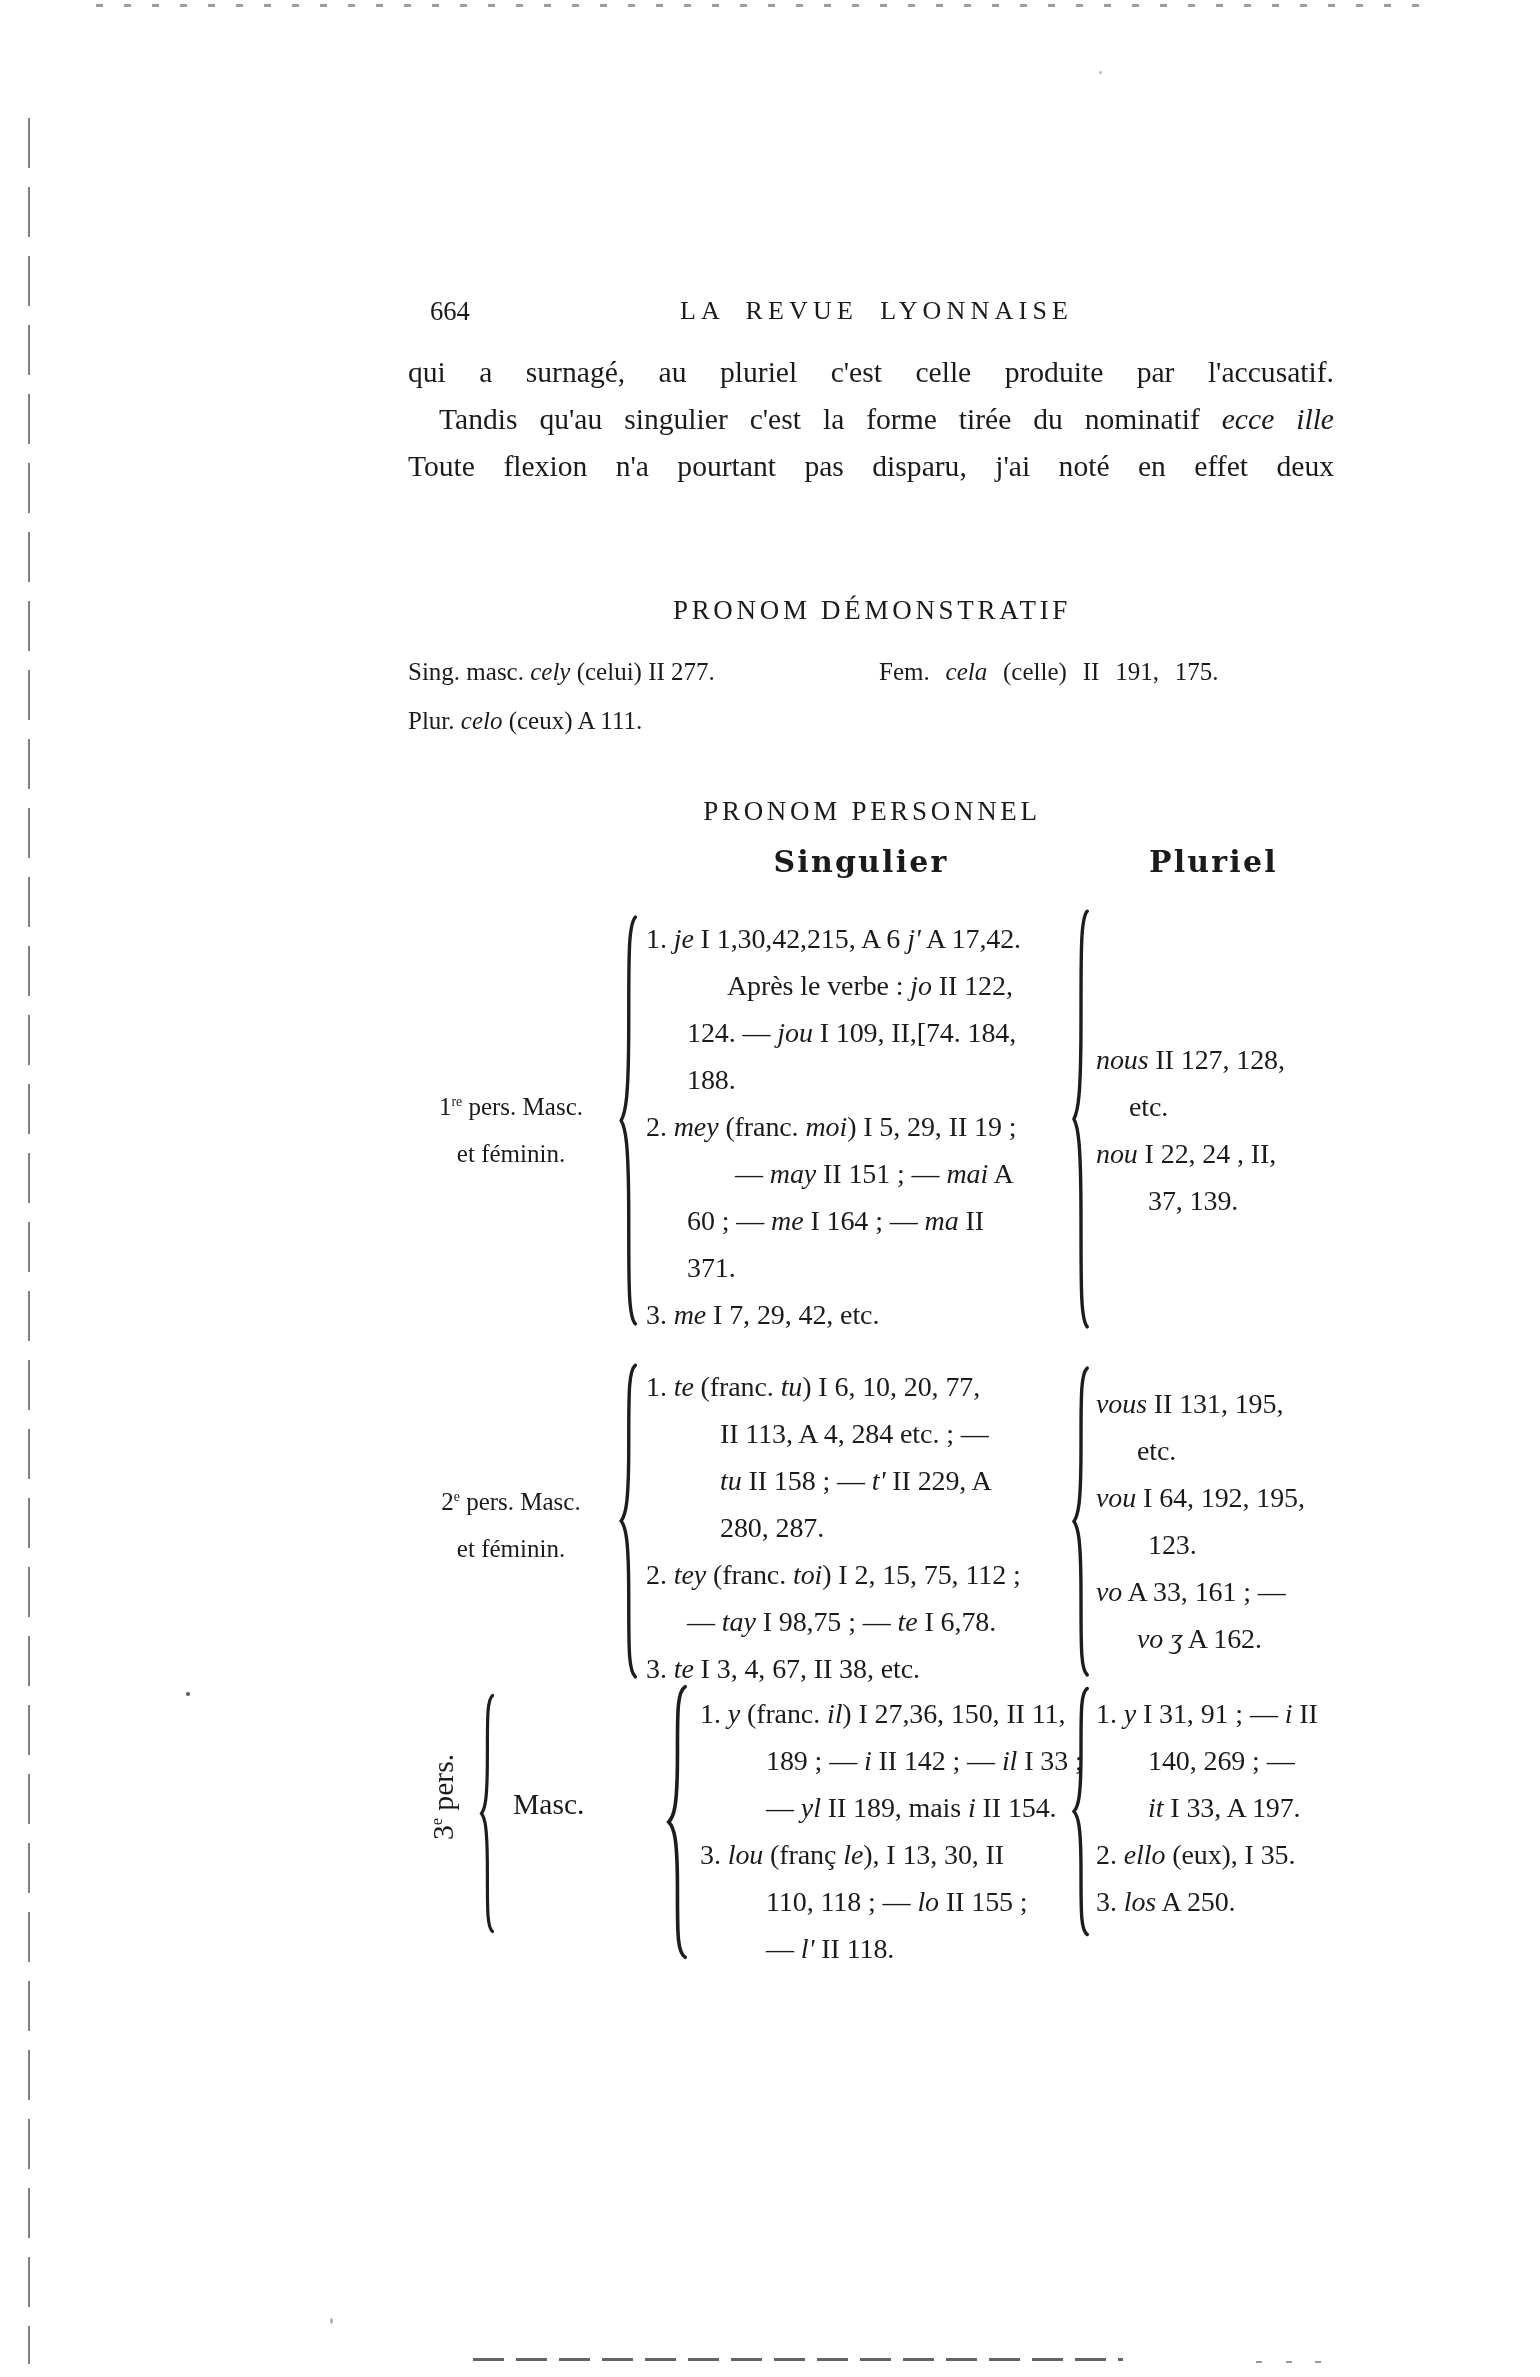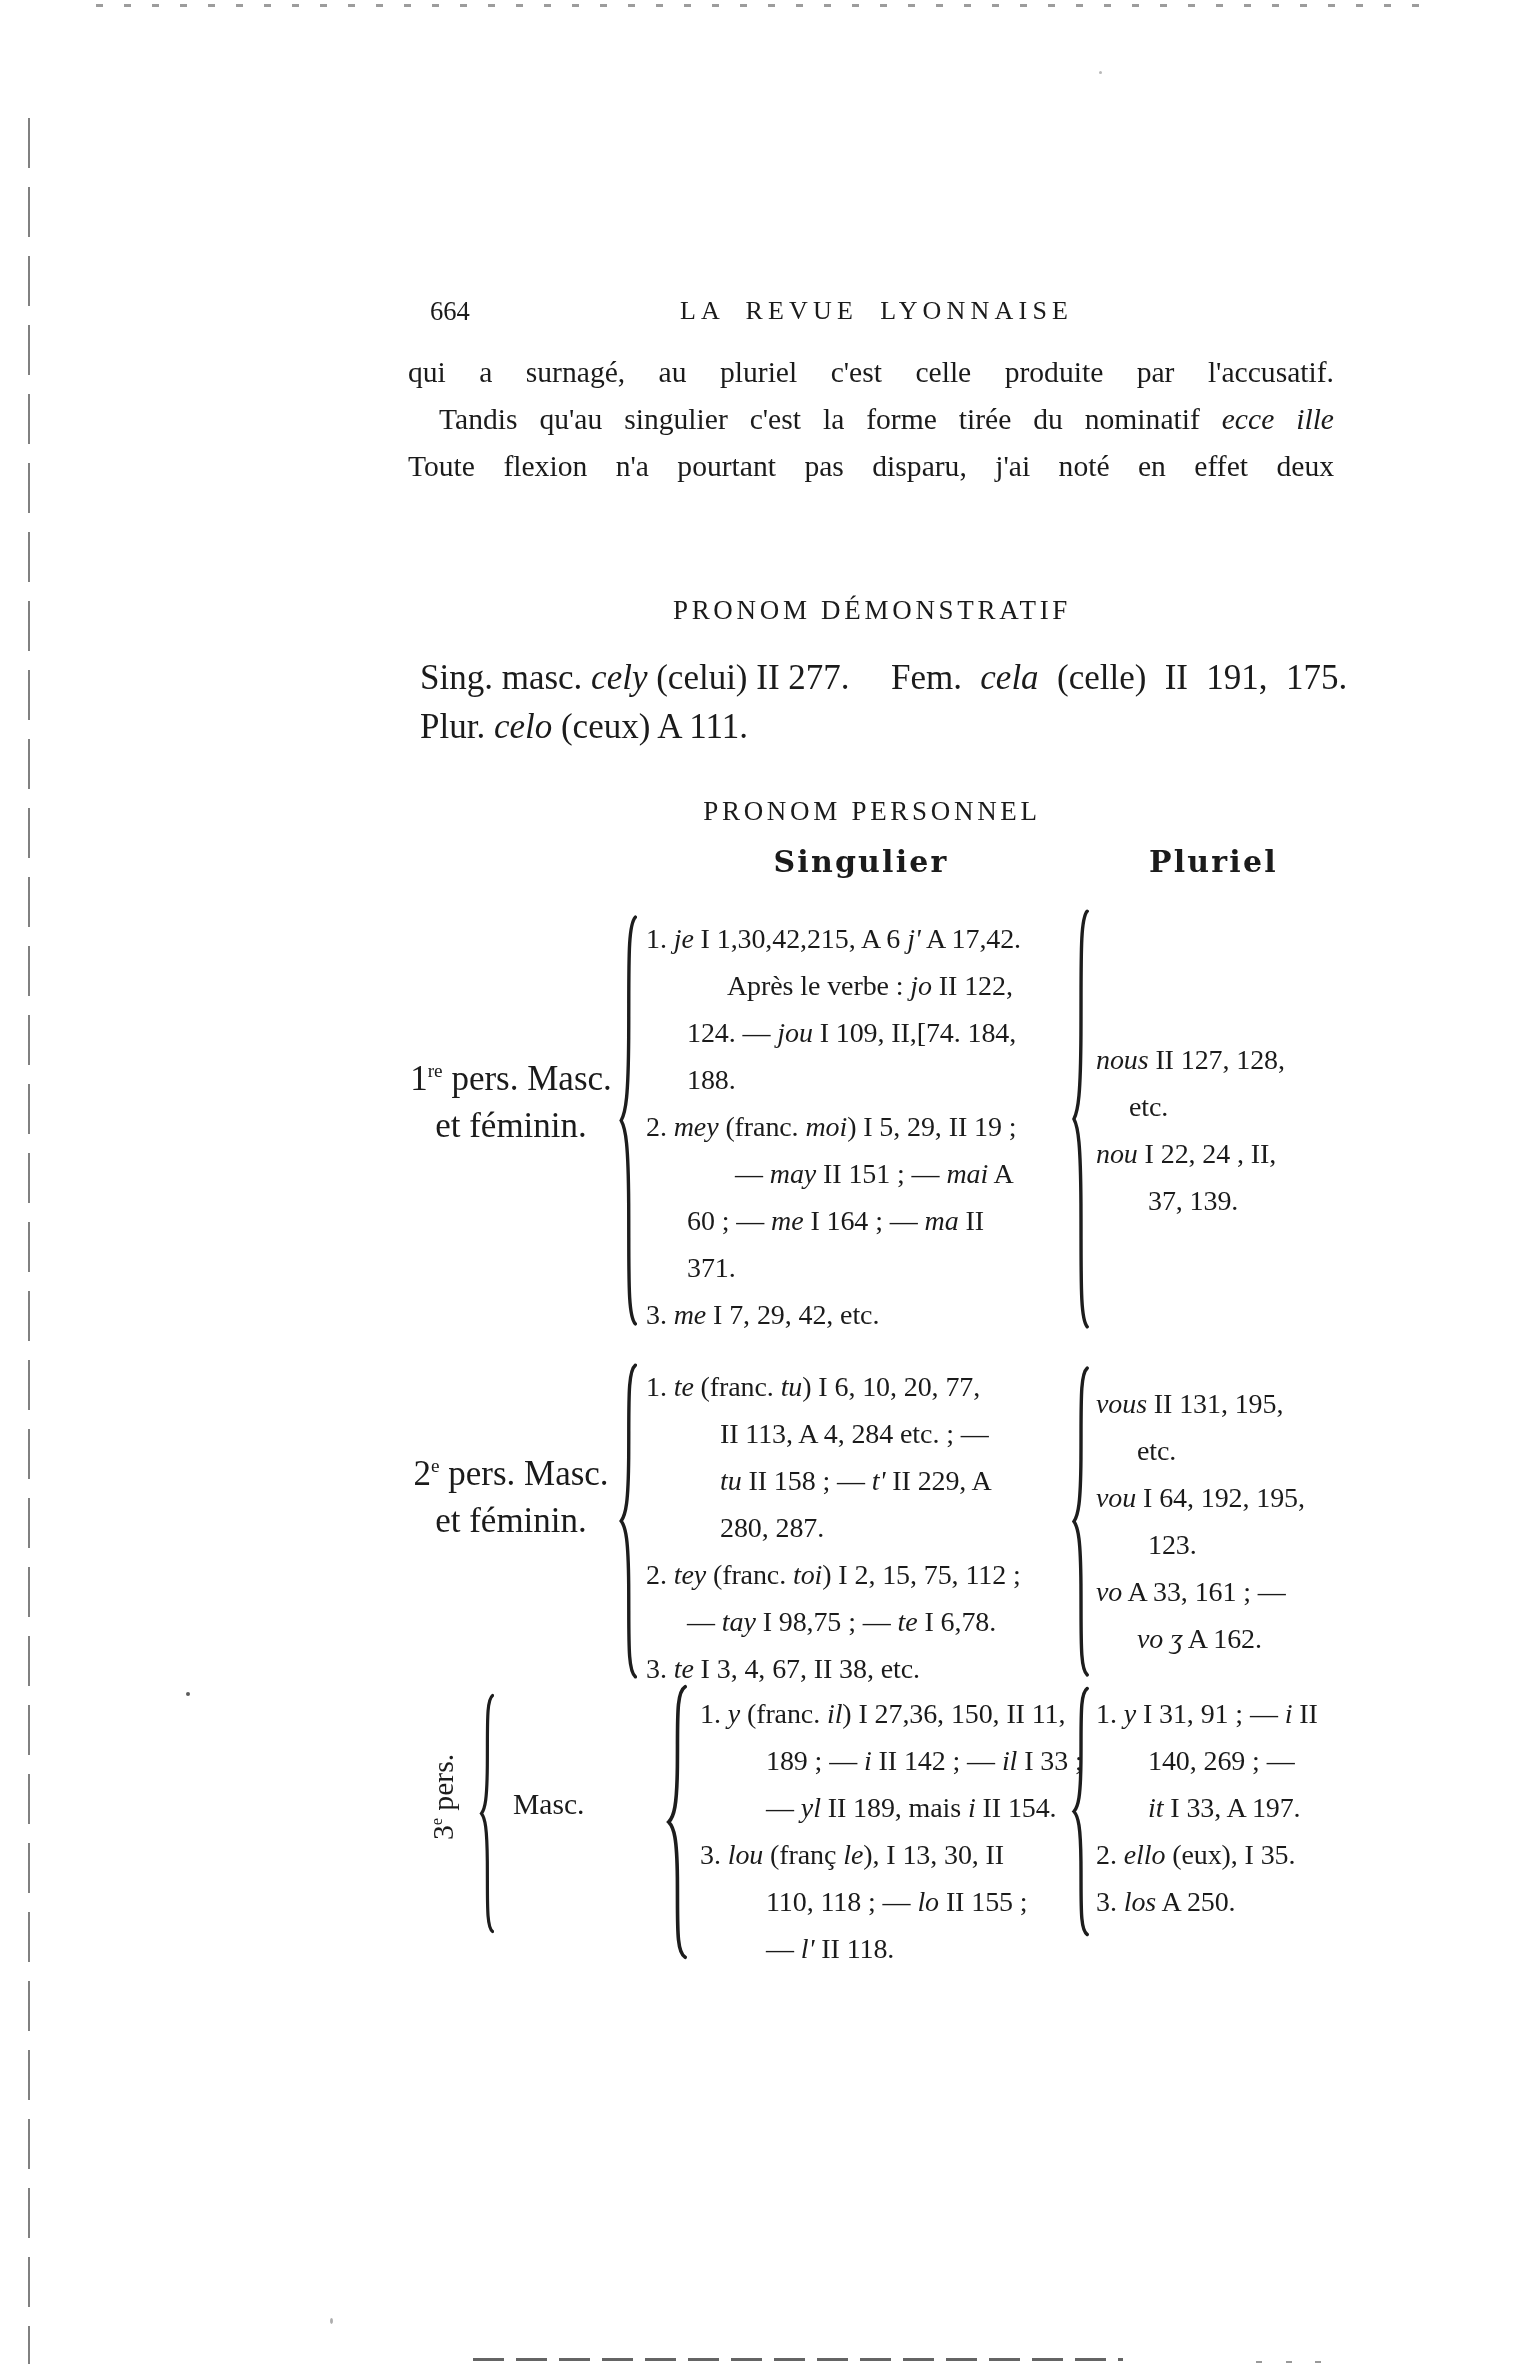--- a/index.html
+++ b/index.html
@@ -24,27 +24,27 @@
   
   .pgnum{left:403px;top:296px;font-size:26.6px;margin-left:27px;}
   .journal{left:655px;top:296px;width:443px;text-align:center;font-size:26px;
     letter-spacing:5.2px;word-spacing:10.3px;}
   
   .intro{left:408px;top:349px;width:926px;font-size:29.6px;line-height:47px;}
   .jline{text-align:justify;text-align-last:justify;}
   .indent1{text-indent:31px;}
   
   .sectitle{left:414px;width:916px;text-align:center;font-size:27px;letter-spacing:3.7px;}
-  .demo-entry{font-size:35px;white-space:nowrap;margin-left:12px;}
+  .demo-entry{font-size:25px;white-space:nowrap;}
   .wide{word-spacing:9.6px;}
   
   .colhead{font-family:"DejaVu Serif","Liberation Serif",serif;font-weight:700;
     font-size:30px;letter-spacing:2.2px;}
   
-  .plabel{width:216px;text-align:center;font-size:35px;line-height:47px;}
+  .plabel{width:216px;text-align:center;font-size:25px;line-height:47px;margin-top:28px;}
   .rot{white-space:nowrap;font-size:29.6px;transform:translate(-50%,-50%) rotate(-90deg);}
   .masc{font-size:29.6px;}
   
   .col{font-size:28px;line-height:47px;letter-spacing:-0.1px;}
   .col .line{white-space:nowrap;}
   .i45{padding-left:33px;}.i55{padding-left:41px;}.i70{padding-left:52px;}
   .i90{padding-left:66px;}.i100{padding-left:74px;}.i110{padding-left:81px;}
   .i120{padding-left:89px;}
   .brace{position:absolute;}
   .brace svg{width:100%;height:100%;display:block;}

